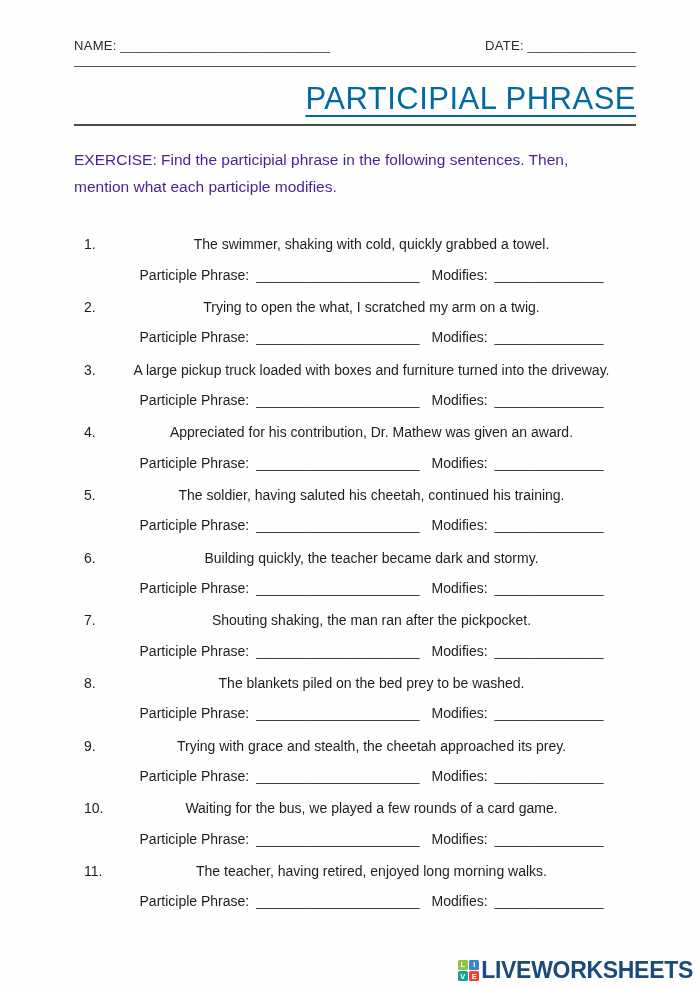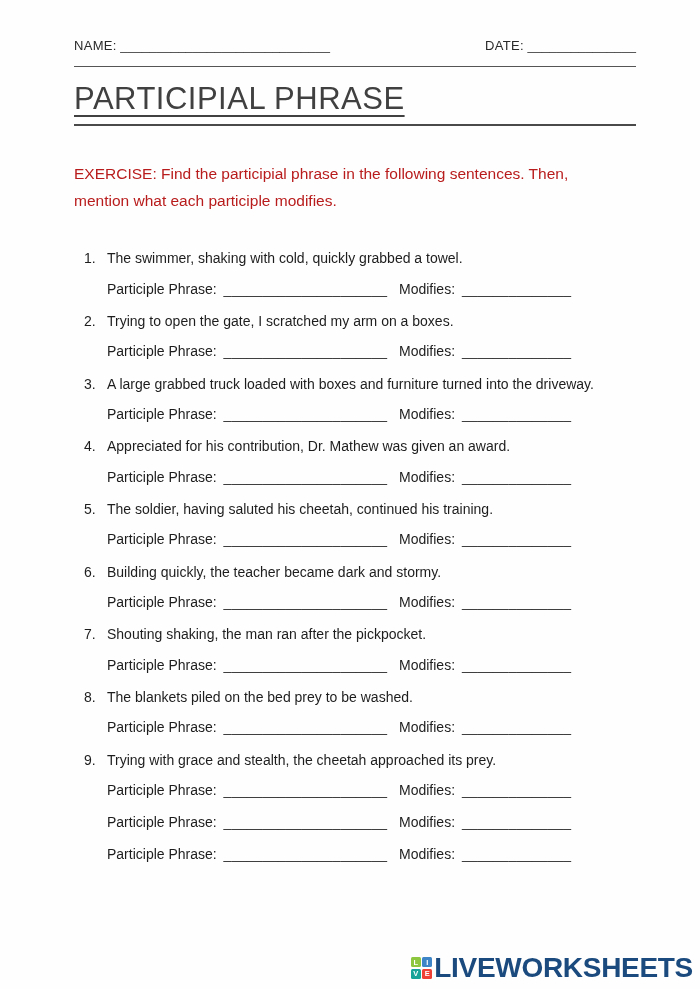--- a/index.html
+++ b/index.html
@@ -11,45 +11,45 @@
     padding: 38px 64px 0 74px; overflow: hidden;
   }
   
   .header-row { display: flex; justify-content: space-between; align-items: baseline; font-size: 13px; color: #2a2a2a; }
   .field { white-space: nowrap; }
   .field .lbl { letter-spacing: 0.3px; }
   .blank { color: #333; letter-spacing: 0; }
   .rule-top { border: none; border-top: 1.6px solid #555; margin: 13px 0 0 0; }
   
   .title {
-    text-align: left; font-size: 31px; font-weight: 400; color: #404040;
+    text-align: right; font-size: 31px; font-weight: 400; color: #0369a1;
     margin: 14px 0 0 0; letter-spacing: 0.5px;
     text-decoration: underline; text-decoration-thickness: 2px; text-underline-offset: 6px;
   }
   .rule-title { border: none; border-top: 2px solid #4a4a4a; margin: 7px 0 0 0; }
   
-  .exercise { font-size: 15.5px; line-height: 1.75; color: #b91c1c; margin: 34px 0 0 0; max-width: 552px; }
+  .exercise { font-size: 15.5px; line-height: 1.75; color: #4c1d95; margin: 20px 0 0 0; max-width: 552px; }
   
   .list { margin: 36px 0 0 10px; font-size: 14px; color: #1d1d1d; }
   .item { margin-bottom: 15px; }
   .sentence-row { display: flex; margin-bottom: 13.5px; line-height: 1.22; }
   .num { flex: 0 0 23px; }
-  .sentence { flex: 1; }
-  .answer-row { margin-left: 23px; line-height: 1.22; white-space: nowrap; }
+  .sentence { flex: 1; text-align: center; }
+  .answer-row { margin-left: 23px; line-height: 1.22; white-space: nowrap; text-align: center; }
   .answer-row .alabel { margin-right: 3px; }
   .answer-row .ablank { margin-right: 8px; }
   
   .footer { position: absolute; right: 7px; bottom: 5px; display: flex; align-items: center; }
   .logo { display: flex; align-items: center; cursor: pointer; }
   .logo-grid { display: grid; grid-template-columns: 10px 10px; grid-auto-rows: 10px; gap: 1.5px; margin-right: 2px; }
   .sq {
     display: flex; align-items: center; justify-content: center;
     color: #fff; font-size: 7.5px; font-weight: bold; line-height: 1; border-radius: 1.5px;
   }
-  .logo-text { font-size: 28px; font-weight: bold; letter-spacing: -0.3px; }
+  .logo-text { font-size: 23px; font-weight: bold; letter-spacing: -0.3px; }
 </style>
 </head>
 <body>
 
 <div class="page">
 
   <div class="header-row">
     <div class="field">
       <span class="lbl">NAME:</span>
       <span class="blank">_____________________________</span>
@@ -78,34 +78,34 @@
       <span class="alabel">Participle Phrase:</span>
       <span class="blank ablank">_____________________</span>
       <span class="alabel">Modifies:</span>
       <span class="blank">______________</span>
     </div>
   </div>
 
   <div class="item">
     <div class="sentence-row">
       <span class="num">2.</span>
-      <span class="sentence">Trying to open the gate, I scratched my arm on a boxes.</span>
+      <span class="sentence">Trying to open the what, I scratched my arm on a twig.</span>
     </div>
     <div class="answer-row">
       <span class="alabel">Participle Phrase:</span>
       <span class="blank ablank">_____________________</span>
       <span class="alabel">Modifies:</span>
       <span class="blank">______________</span>
     </div>
   </div>
 
   <div class="item">
     <div class="sentence-row">
       <span class="num">3.</span>
-      <span class="sentence">A large grabbed truck loaded with boxes and furniture turned into the driveway.</span>
+      <span class="sentence">A large pickup truck loaded with boxes and furniture turned into the driveway.</span>
     </div>
     <div class="answer-row">
       <span class="alabel">Participle Phrase:</span>
       <span class="blank ablank">_____________________</span>
       <span class="alabel">Modifies:</span>
       <span class="blank">______________</span>
     </div>
   </div>
 
   <div class="item">
@@ -180,29 +180,37 @@
     </div>
     <div class="answer-row">
       <span class="alabel">Participle Phrase:</span>
       <span class="blank ablank">_____________________</span>
       <span class="alabel">Modifies:</span>
       <span class="blank">______________</span>
     </div>
   </div>
 
   <div class="item">
-    <div class="answer-row">
-      <span class="alabel">Participle Phrase:</span>
-      <span class="blank ablank">_____________________</span>
-      <span class="alabel">Modifies:</span>
-      <span class="blank">______________</span>
-    </div>
-  </div>
-
-  <div class="item">
+    <div class="sentence-row">
+      <span class="num">10.</span>
+      <span class="sentence">Waiting for the bus, we played a few rounds of a card game.</span>
+    </div>
+    <div class="answer-row">
+      <span class="alabel">Participle Phrase:</span>
+      <span class="blank ablank">_____________________</span>
+      <span class="alabel">Modifies:</span>
+      <span class="blank">______________</span>
+    </div>
+  </div>
+
+  <div class="item">
+    <div class="sentence-row">
+      <span class="num">11.</span>
+      <span class="sentence">The teacher, having retired, enjoyed long morning walks.</span>
+    </div>
     <div class="answer-row">
       <span class="alabel">Participle Phrase:</span>
       <span class="blank ablank">_____________________</span>
       <span class="alabel">Modifies:</span>
       <span class="blank">______________</span>
     </div>
   </div>
 </div>
 
   <div class="footer">

